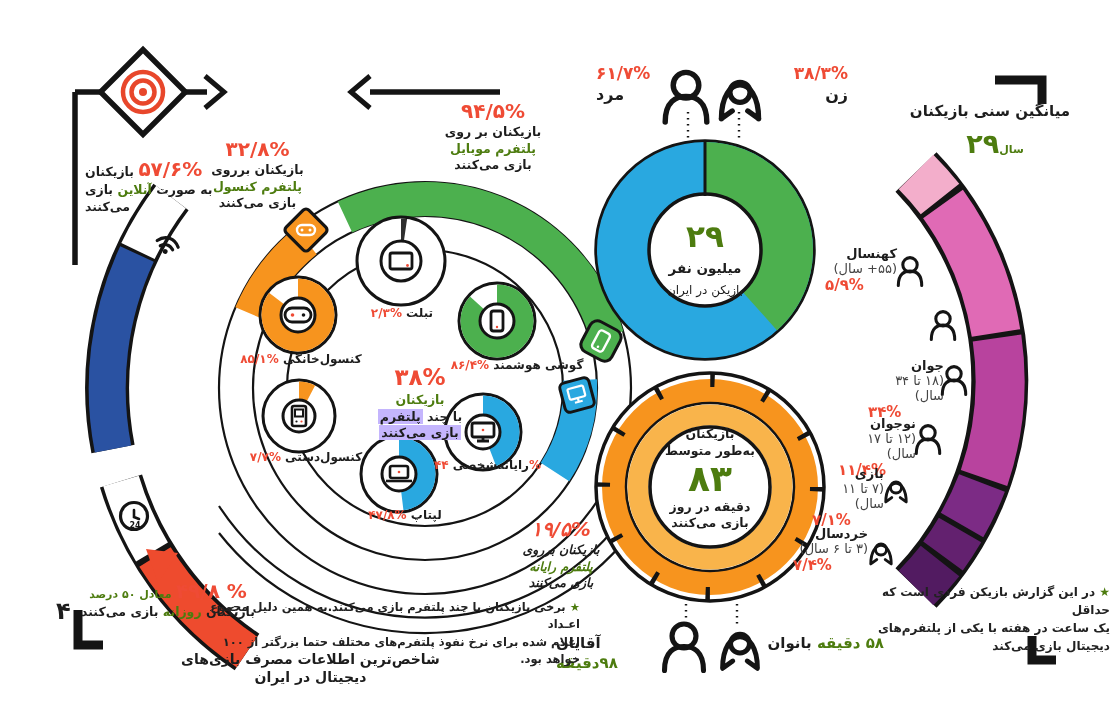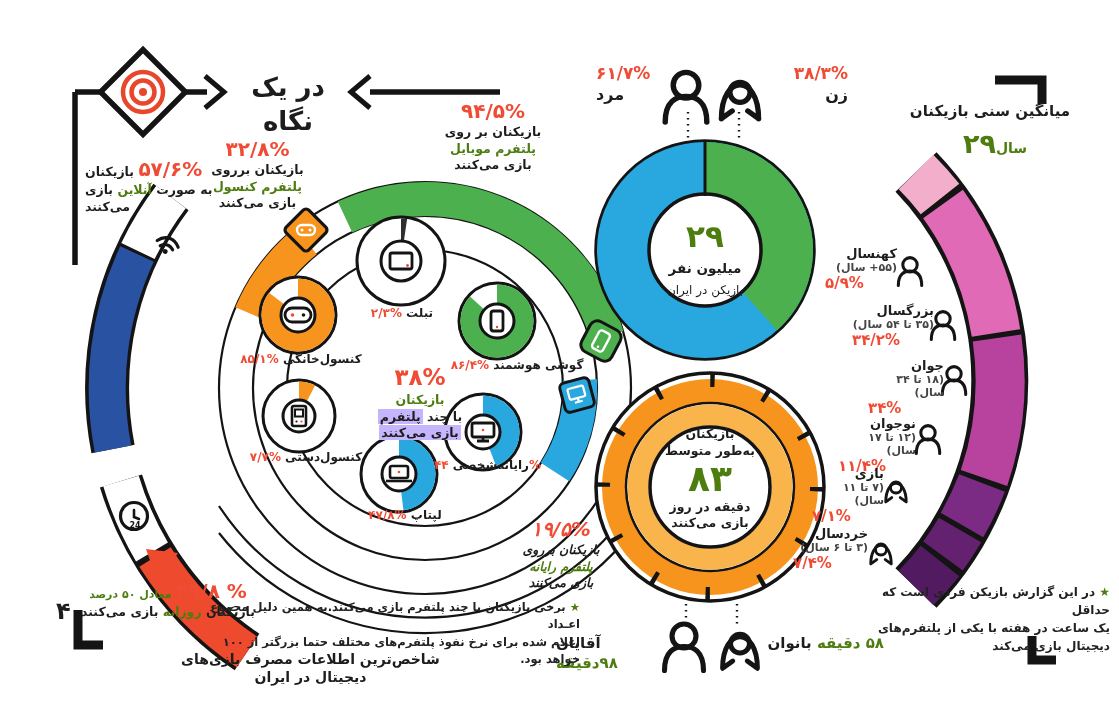--- a/index.html
+++ b/index.html
@@ -8,21 +8,21 @@
   #art{position:absolute;left:0;top:0;}
   .lbl{position:absolute;line-height:1.32;font-weight:bold;}
   .ctr{text-align:center;}
   .red{color:#4d7c0f;}
   .pct{font-size:20px;font-weight:bold;color:#ef4b35;direction:ltr;unicode-bidi:isolate;}
   .hl{background:#c4b5fd;padding:0 2px;}
   .devlbl{position:absolute;font-size:12px;font-weight:bold;direction:ltr;text-align:center;}
   .devlbl .p{color:#ef4b35;}
   .agerow{position:absolute;text-align:right;}
   .agerow .nm{font-size:13px;font-weight:bold;display:block;}
-  .agerow .rg{font-size:11px;color:#444;display:block;font-weight:bold;}
+  .agerow .rg{font-size:13px;color:#444;display:block;font-weight:normal;}
   .agerow .pv{font-size:15px;font-weight:bold;color:#ef4b35;display:block;text-align:left;direction:ltr;}
   .note{position:absolute;font-size:11.5px;font-weight:bold;color:#222;line-height:1.5;text-align:right;}
   .dring{fill:#fff;stroke:#141414;stroke-width:3;}
   .bigring{fill:#fff;stroke:#141414;stroke-width:3.5;}
   .thinc{fill:none;stroke:#141414;stroke-width:2.2;}
 </style>
 </head>
 <body>
 
 <div id="stage">
@@ -199,25 +199,24 @@
     <circle cx="399" cy="474" r="27" fill="none" stroke="#29a8e0" stroke-width="19" transform="rotate(-90 399 474)" stroke-dasharray="81.09 169.65"></circle>
     <circle cx="399" cy="474" r="17" class="dring"></circle>
     <g transform="translate(399,474)" fill="none" stroke="#141414" stroke-width="2.6">
       <rect x="-9" y="-8" width="18" height="12" rx="2"></rect>
       <path d="M-13,7 H13"></path>
       <circle cx="0" cy="-2" r="1.3" fill="#ef4b35" stroke="none"></circle>
     </g>
   </g>
 </svg>
 
-<div class="lbl" style="left:225px;top:70px;width:126px;font-size:26px;text-align:center;">در یک نگاه</div>
 
 <div class="lbl ctr" style="left:905px;top:102px;width:170px;font-size:15px;">میانگین سنی بازیکنان</div>
 <div class="lbl" style="left:930px;top:126px;width:130px;text-align:center;direction:ltr;">
-  <span class="red" style="font-size:27px;">۲۹</span><span class="red" style="font-size:14px;margin-top:18px;">سال</span>
+  <span class="red" style="font-size:27px;">۲۹</span><span class="red" style="font-size:11px;margin-top:18px;">سال</span>
 </div>
 
 <div class="lbl" style="left:596px;top:62px;width:72px;text-align:left;">
   <span class="pct" style="font-size:17px;">۶۱/۷%</span><br>
   <span style="font-size:16px;">مرد</span>
 </div>
 <div class="lbl" style="left:776px;top:62px;width:72px;text-align:right;">
   <span class="pct" style="font-size:17px;">۳۸/۳%</span><br>
   <span style="font-size:16px;">زن</span>
 </div>
@@ -293,25 +292,20 @@
 </div>
 <div class="devlbl" style="left:340px;top:508px;width:130px;">
   <span class="p">۴۷/۸%</span> <span>لپتاپ</span>
 </div>
 
 <div class="agerow" style="left:825px;top:246px;width:72px;">
   <span class="nm">کهنسال</span>
   <span class="rg">(۵۵+ سال)</span>
   <span class="pv">۵/۹%</span>
 </div>
-<div class="agerow" style="left:852px;top:303px;width:82px;">
-  <span class="nm">بزرگسال</span>
-  <span class="rg">(۳۵ تا ۵۴ سال)</span>
-  <span class="pv">۳۴/۲%</span>
-</div>
 <div class="agerow" style="left:868px;top:358px;width:76px;">
   <span class="nm">جوان</span>
   <span class="rg">(۱۸ تا ۳۴ سال)</span>
   <span class="pv">۳۴%</span>
 </div>
 <div class="agerow" style="left:838px;top:416px;width:78px;">
   <span class="nm">نوجوان</span>
   <span class="rg">(۱۲ تا ۱۷ سال)</span>
   <span class="pv">۱۱/۴%</span>
 </div>

